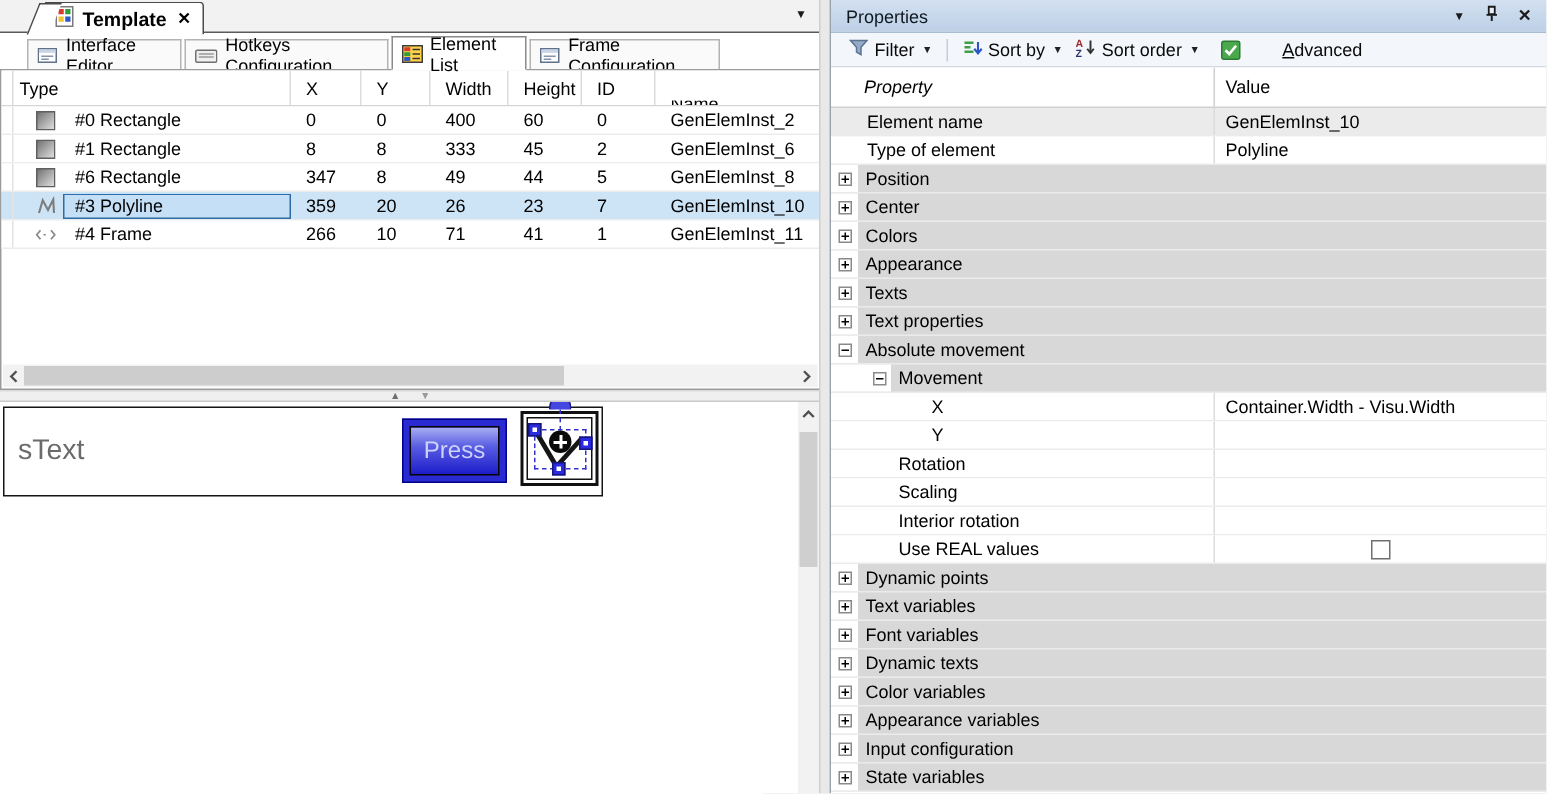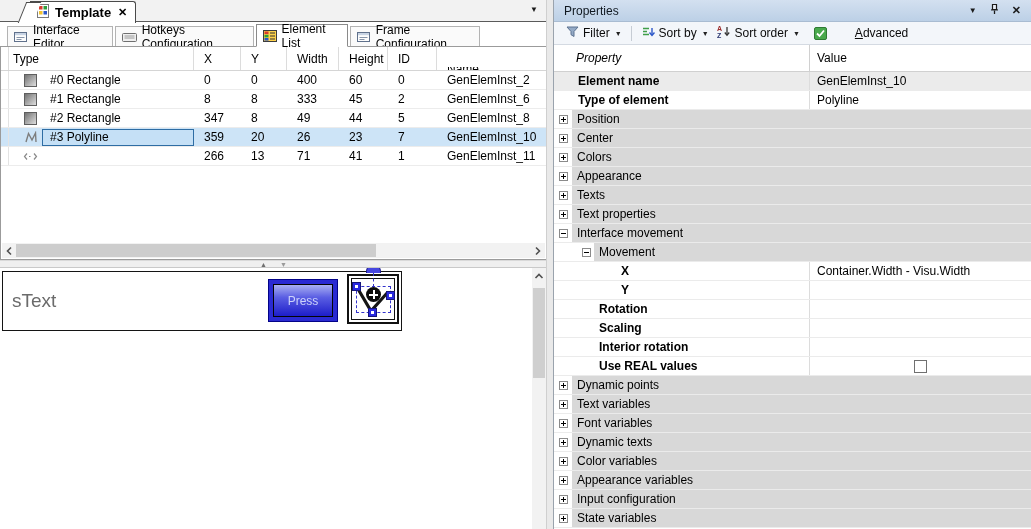--- a/index.html
+++ b/index.html
@@ -15,21 +15,21 @@
   .doc-tab{position:absolute;left:30px;top:1px;height:22px;background:#fff;
            border:1px solid #4a4a4a;border-bottom:none;border-left:none;border-top-right-radius:3px;
            display:flex;align-items:center;padding:0 8px 0 6px;z-index:3;}
   .doc-tab::before{content:'';position:absolute;left:-8px;top:0;bottom:0;width:14px;background:#fff;
            border-left:1px solid #4a4a4a;border-top:1px solid #4a4a4a;transform:skewX(-22deg);}
   .doc-tab .dtlabel{font-weight:bold;font-size:13px;margin:0 7px 0 5px;position:relative;}
   .doc-tab .dtclose{font-weight:bold;font-size:11px;position:relative;cursor:default;}
   .doc-tabbar-arrow{position:absolute;right:8px;top:5px;font-size:8px;color:#1a1a1a;}
 
   .subtabbar{position:absolute;left:0;top:23px;width:482px;height:23px;background:#fff;
-             display:flex;align-items:flex-end;padding-left:7px;}
+             display:flex;align-items:flex-end;padding-left:18px;}
   .subtab{display:flex;align-items:center;height:20px;padding:0 9px 0 6px;background:#fafafa;
           border:1px solid #b3b3b3;border-bottom:none;margin-right:2px;position:relative;}
   .subtab .sticon{display:inline-flex;margin-right:5px;}
   .subtab.active{height:23px;background:#fff;border:1px solid #8a8a8a;border-bottom:1px solid #fff;
           z-index:4;margin-bottom:-1px;}
 
   .elist-wrap{position:absolute;left:0;top:46px;width:546px;height:214px;background:#fff;
               border:1px solid #9b9b9b;border-right:none;}
   .elist-header{display:grid;grid-template-columns:8px 185px 47px 46px 52px 49px 49px 1fr;
                 height:24px;background:#fff;border-bottom:1px solid #d5d5d5;}
@@ -60,21 +60,21 @@
   .vsplitter .tri.up{left:260px;color:#6f6f6f;}
   .vsplitter .tri.down{left:280px;color:#9a9a9a;}
 
   .preview{position:absolute;left:0;top:268px;width:546px;height:261px;background:#fff;overflow:hidden;}
   .canvas-frame{position:absolute;left:2px;top:3px;width:400px;height:60px;border:1px solid #141414;background:#fff;}
   .stext{position:absolute;left:12px;top:22px;font-size:19px;color:#6b6b6b;}
   .press-btn{position:absolute;left:268px;top:11px;width:70px;height:43px;background:#2a2ad2;
              border:1px solid #020288;}
   .press-btn .inner{position:absolute;left:4px;top:4px;right:4px;bottom:4px;border:1px solid #050505;
              background:linear-gradient(180deg,#a9aff2 0%,#5a5ee3 40%,#1d1dc9 100%);
-             display:flex;align-items:center;justify-content:center;color:#ccd2fa;font-size:12px;}
+             display:flex;align-items:center;justify-content:center;color:#ccd2fa;font-size:16px;}
   .frame-el{position:absolute;left:347px;top:6px;width:52px;height:50px;border:2px solid #111;background:#fff;}
   .frame-el .innerline{position:absolute;left:2px;top:2px;right:2px;bottom:2px;border:1px solid #111;}
   .sel-rot{position:absolute;left:366px;top:-4px;width:15px;height:9px;background:#4646e0;
            border:1px solid #1b1b8a;border-radius:8px 8px 0 0;border-bottom:none;z-index:6;}
   .sel-rotline{position:absolute;left:373px;top:5px;height:14px;border-left:1px dashed #3333cc;z-index:6;}
   .sel-rect{position:absolute;left:356px;top:18px;width:35px;height:27px;border:1px dashed #3333cc;z-index:5;}
   .sel-handle{position:absolute;width:9px;height:9px;background:#2a2ae0;border:1px solid #15157a;z-index:7;}
   .sel-handle::after{content:'';position:absolute;left:2px;top:2px;width:3px;height:3px;background:#fff;}
   .sh-tl{left:352px;top:14px;} .sh-r{left:386px;top:23px;} .sh-b{left:368px;top:40px;}
   .sel-center{position:absolute;left:366px;top:19px;width:15px;height:15px;border-radius:50%;
@@ -114,21 +114,21 @@
 
   .props-grid{position:absolute;left:0;top:45px;right:0;bottom:0;background:#fff;overflow:hidden;}
   .pg-header{display:grid;grid-template-columns:255px 1fr;height:27px;border-bottom:1px solid #d0d0d0;}
   .pg-header .ph{display:flex;align-items:center;}
   .pg-header .ph-prop{padding-left:22px;font-style:italic;}
   .pg-header .ph-val{padding-left:7px;border-left:1px solid #d0d0d0;}
 
   .prow{height:19px;border-bottom:1px solid #ebebeb;}
   .prow.leaf{display:grid;grid-template-columns:255px 1fr;background:#fff;}
   .prow.leaf.alt{background:#ebebeb;}
-  .plabel{display:flex;align-items:center;overflow:hidden;white-space:nowrap;font-weight:bold;}
+  .plabel{display:flex;align-items:center;overflow:hidden;white-space:nowrap;}
   .plabel.ind1{padding-left:24px;} .plabel.ind2{padding-left:45px;} .plabel.ind3{padding-left:67px;}
   .pvalue{display:flex;align-items:center;padding-left:7px;border-left:1px solid #dcdcdc;
           overflow:hidden;white-space:nowrap;}
   .pvalue.center{justify-content:center;padding-left:0;}
   .pcheck{width:13px;height:13px;border:1px solid #707070;background:#fff;}
 
   .prow.group{position:relative;background:#d8d8d8;}
   .prow.group .pgutter{position:absolute;left:0;top:0;bottom:0;width:18px;background:#fff;}
   .prow.group .pgutter.g2{width:40px;}
   .pm{position:absolute;top:5px;width:9px;height:9px;background-color:#fff;border:1px solid #8a8a8a;
@@ -276,21 +276,21 @@
                 <svg width="13" height="13">
                   <defs>
                     <linearGradient id="rg" x1="0" y1="0" x2="1" y2="1">
                       <stop offset="0" stop-color="#6e6e6e"></stop>
                       <stop offset="1" stop-color="#e3e3e3"></stop>
                     </linearGradient>
                   </defs>
                   <rect x="0.5" y="0.5" width="12" height="12" fill="url(#rg)" stroke="#5f5f5f"></rect>
                 </svg>
               </span>
-              <span class="tlabel">#2 Rectangle</span>
+              <span class="tlabel">#6 Rectangle</span>
             </div>
             <div class="cell num">347</div>
             <div class="cell num">8</div>
             <div class="cell num">49</div>
             <div class="cell num">44</div>
             <div class="cell num">5</div>
             <div class="cell num">GenElemInst_8</div>
           </div>
           <div class="elrow sel">
             <div class="cell c0"></div>
@@ -312,23 +312,24 @@
           <div class="elrow">
             <div class="cell c0"></div>
             <div class="cell typecell">
               <span class="ticon">
                 <svg width="15" height="11">
                   <path d="M4,2.5 L1.5,5.5 L4,8.5" fill="none" stroke="#8a8a8a" stroke-width="1.2"></path>
                   <path d="M11,2.5 L13.5,5.5 L11,8.5" fill="none" stroke="#8a8a8a" stroke-width="1.2"></path>
                   <line x1="6" y1="5.5" x2="9" y2="5.5" stroke="#8a8a8a" stroke-dasharray="1.5,1.5"></line>
                 </svg>
               </span>
+              <span class="tlabel">#4 Frame</span>
             </div>
             <div class="cell num">266</div>
-            <div class="cell num">13</div>
+            <div class="cell num">10</div>
             <div class="cell num">71</div>
             <div class="cell num">41</div>
             <div class="cell num">1</div>
             <div class="cell num">GenElemInst_11</div>
           </div>
         </div>
       <div class="hscroll">
         <span class="arr" id="arr-left">
             <svg width="8" height="12">
               <path d="M6,2.5 L2.5,6 L6,9.5" fill="none" stroke="#505050" stroke-width="1.6"></path>
@@ -475,21 +476,21 @@
             <div class="pglabel">Texts</div>
           </div>
           <div class="prow group lv1">
             <div class="pgutter"></div>
             <span class="pm plus"></span>
             <div class="pglabel">Text properties</div>
           </div>
           <div class="prow group lv1">
             <div class="pgutter"></div>
             <span class="pm minus"></span>
-            <div class="pglabel">Interface movement</div>
+            <div class="pglabel">Absolute movement</div>
           </div>
           <div class="prow group lv2">
             <div class="pgutter g2"></div>
             <span class="pm minus"></span>
             <div class="pglabel">Movement</div>
           </div>
           <div class="prow leaf">
             <div class="plabel ind3">X</div>
             <div class="pvalue">Container.Width - Visu.Width</div>
           </div>

